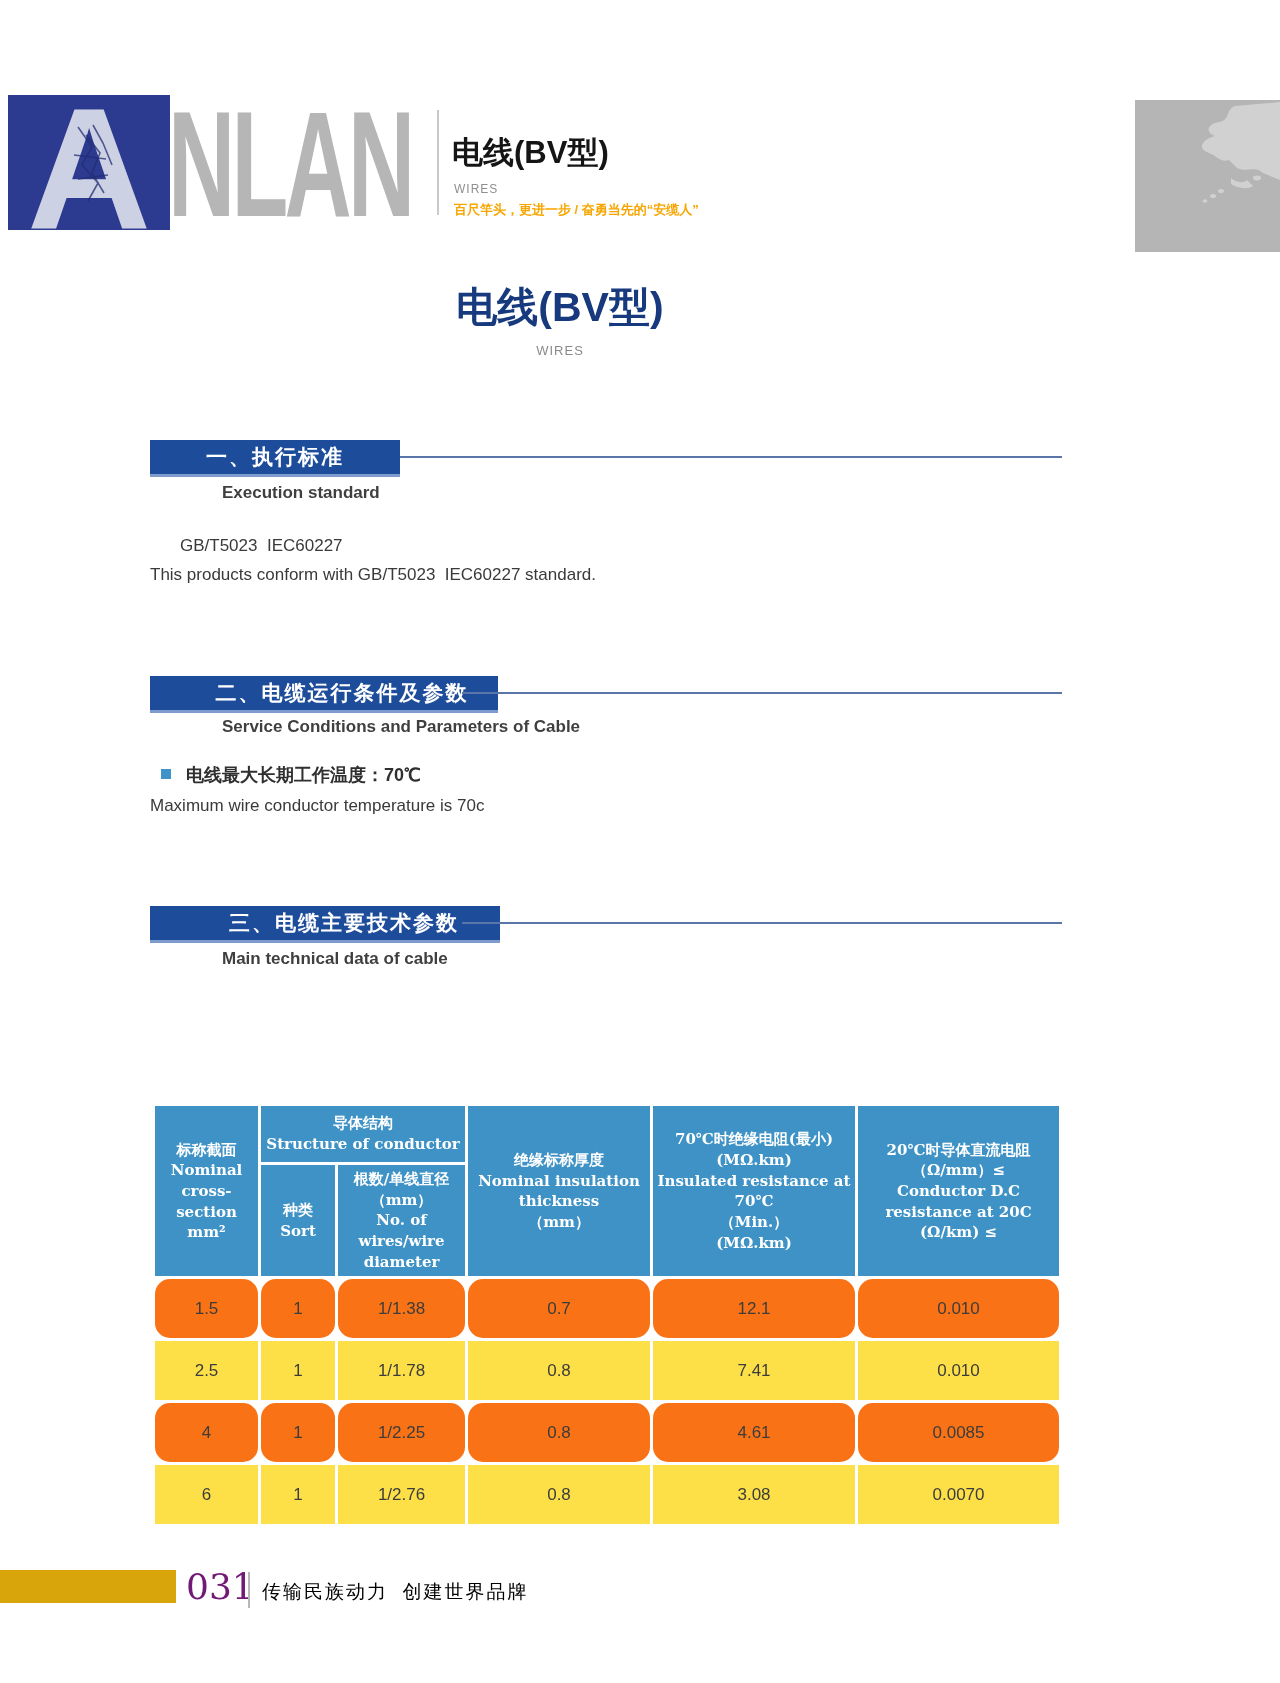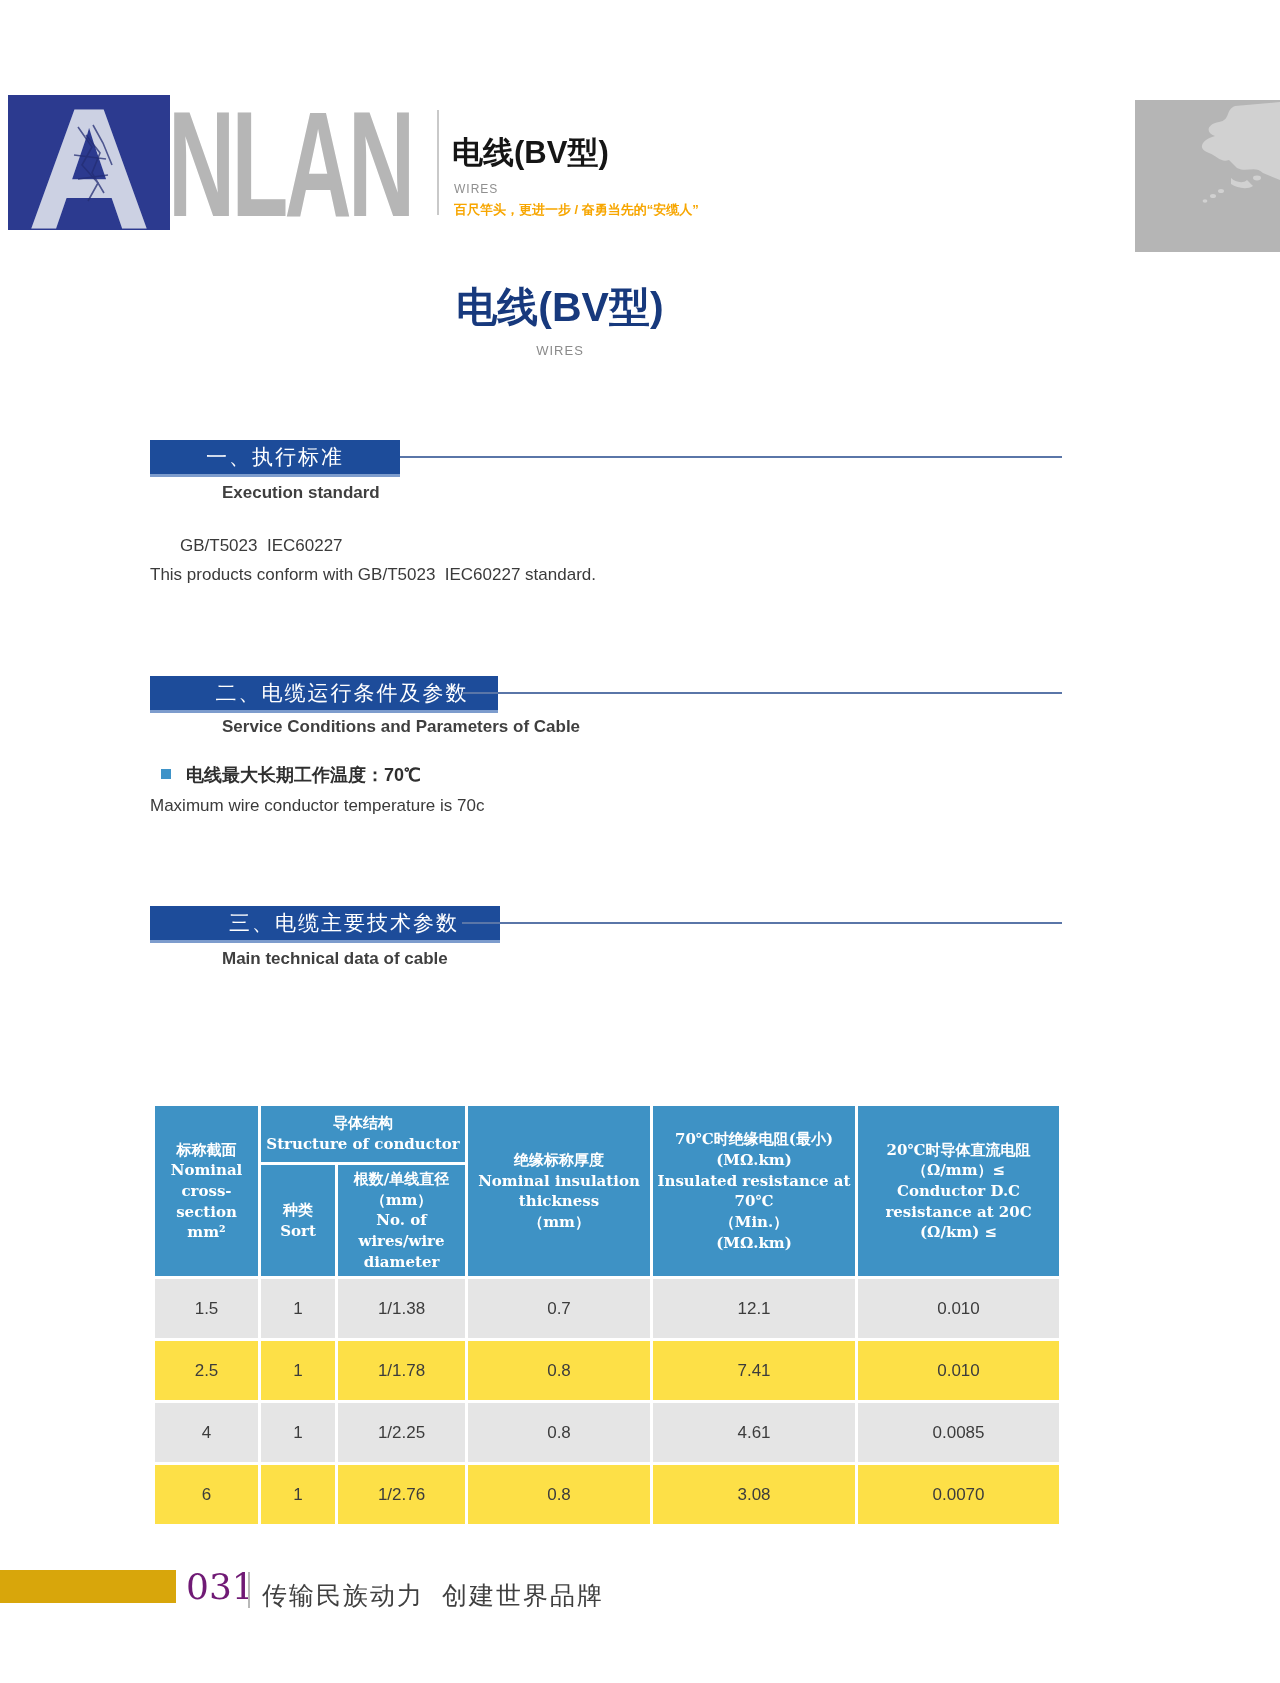--- a/index.html
+++ b/index.html
@@ -18,46 +18,46 @@
   .hdr-tagline{position:absolute;left:454px;top:201px;font-size:13px;font-weight:bold;color:#f7a600;}
   .map-thumb{position:absolute;left:1135px;top:100px;width:145px;height:152px;}
 
   
   .page-title{position:absolute;left:0;top:280px;width:1120px;text-align:center;}
   .page-title .cn{font-size:41px;font-weight:bold;color:#17397d;}
   .page-title .en{margin-top:8px;font-size:13px;color:#8a8a8a;letter-spacing:1px;}
 
   
   .sec-box{position:absolute;height:34px;line-height:34px;background:#1d4c9a;color:#ffffff;
-           font-size:21px;font-weight:normal;text-align:center;letter-spacing:2px;
+           font-size:21px;font-weight:bold;text-align:center;letter-spacing:2px;
            border-bottom:3px solid #7d9ccd;}
   .sec-rule{position:absolute;height:2px;background:#5a76a8;}
   .sec-sub{position:absolute;font-size:17px;color:#3f3f3f;font-weight:bold;}
   .body-text{position:absolute;font-size:17px;color:#3a3a3a;white-space:pre-wrap;}
   .bullet-sq{position:absolute;width:10px;height:10px;background:#3f93c8;}
   .bullet-cn{position:absolute;font-size:18px;color:#2f2f2f;}
 
   
   .spec-table{position:absolute;left:152px;top:1103px;width:910px;
               border-collapse:separate;border-spacing:3px;table-layout:fixed;}
   .spec-table th{background:#3e92c5;color:#ffffff;font-family:"DejaVu Serif","Liberation Serif",serif;
                  font-weight:bold;font-size:15px;line-height:1.38;text-align:center;
                  vertical-align:middle;white-space:pre-line;padding:4px 2px;}
   .spec-table td{font-size:17px;color:#3c3c3c;text-align:center;vertical-align:middle;height:57px;}
-  .row-blue td{background:#e5e5e5;}
+  .row-blue td{background:#f97316;border-radius:15px;}
   .row-green td{background:#fde047;}
   .th-group{height:48px;}
   .th-sub{height:66px;}
 
   
   .foot-bar{position:absolute;left:0;top:1570px;width:176px;height:33px;background:#d8a60b;}
   .foot-num{position:absolute;left:186px;top:1566px;font-family:"DejaVu Serif","Liberation Serif",serif;
             font-size:36px;color:#701a75;}
   .foot-vline{position:absolute;left:248px;top:1572px;width:2px;height:36px;background:#b8b8b8;}
-  .foot-slogan{position:absolute;left:262px;top:1579px;font-size:25px;color:#404040;
+  .foot-slogan{position:absolute;left:262px;top:1579px;font-size:19px;color:#000000;
                letter-spacing:2px;white-space:pre-wrap;}
 </style>
 </head>
 <body>
 
 <div class="page">
 
   <div class="logo-square">
     <svg width="162" height="135" viewBox="0 0 162 135">
       <rect x="0" y="0" width="162" height="135" fill="#2c3a8f"></rect>

